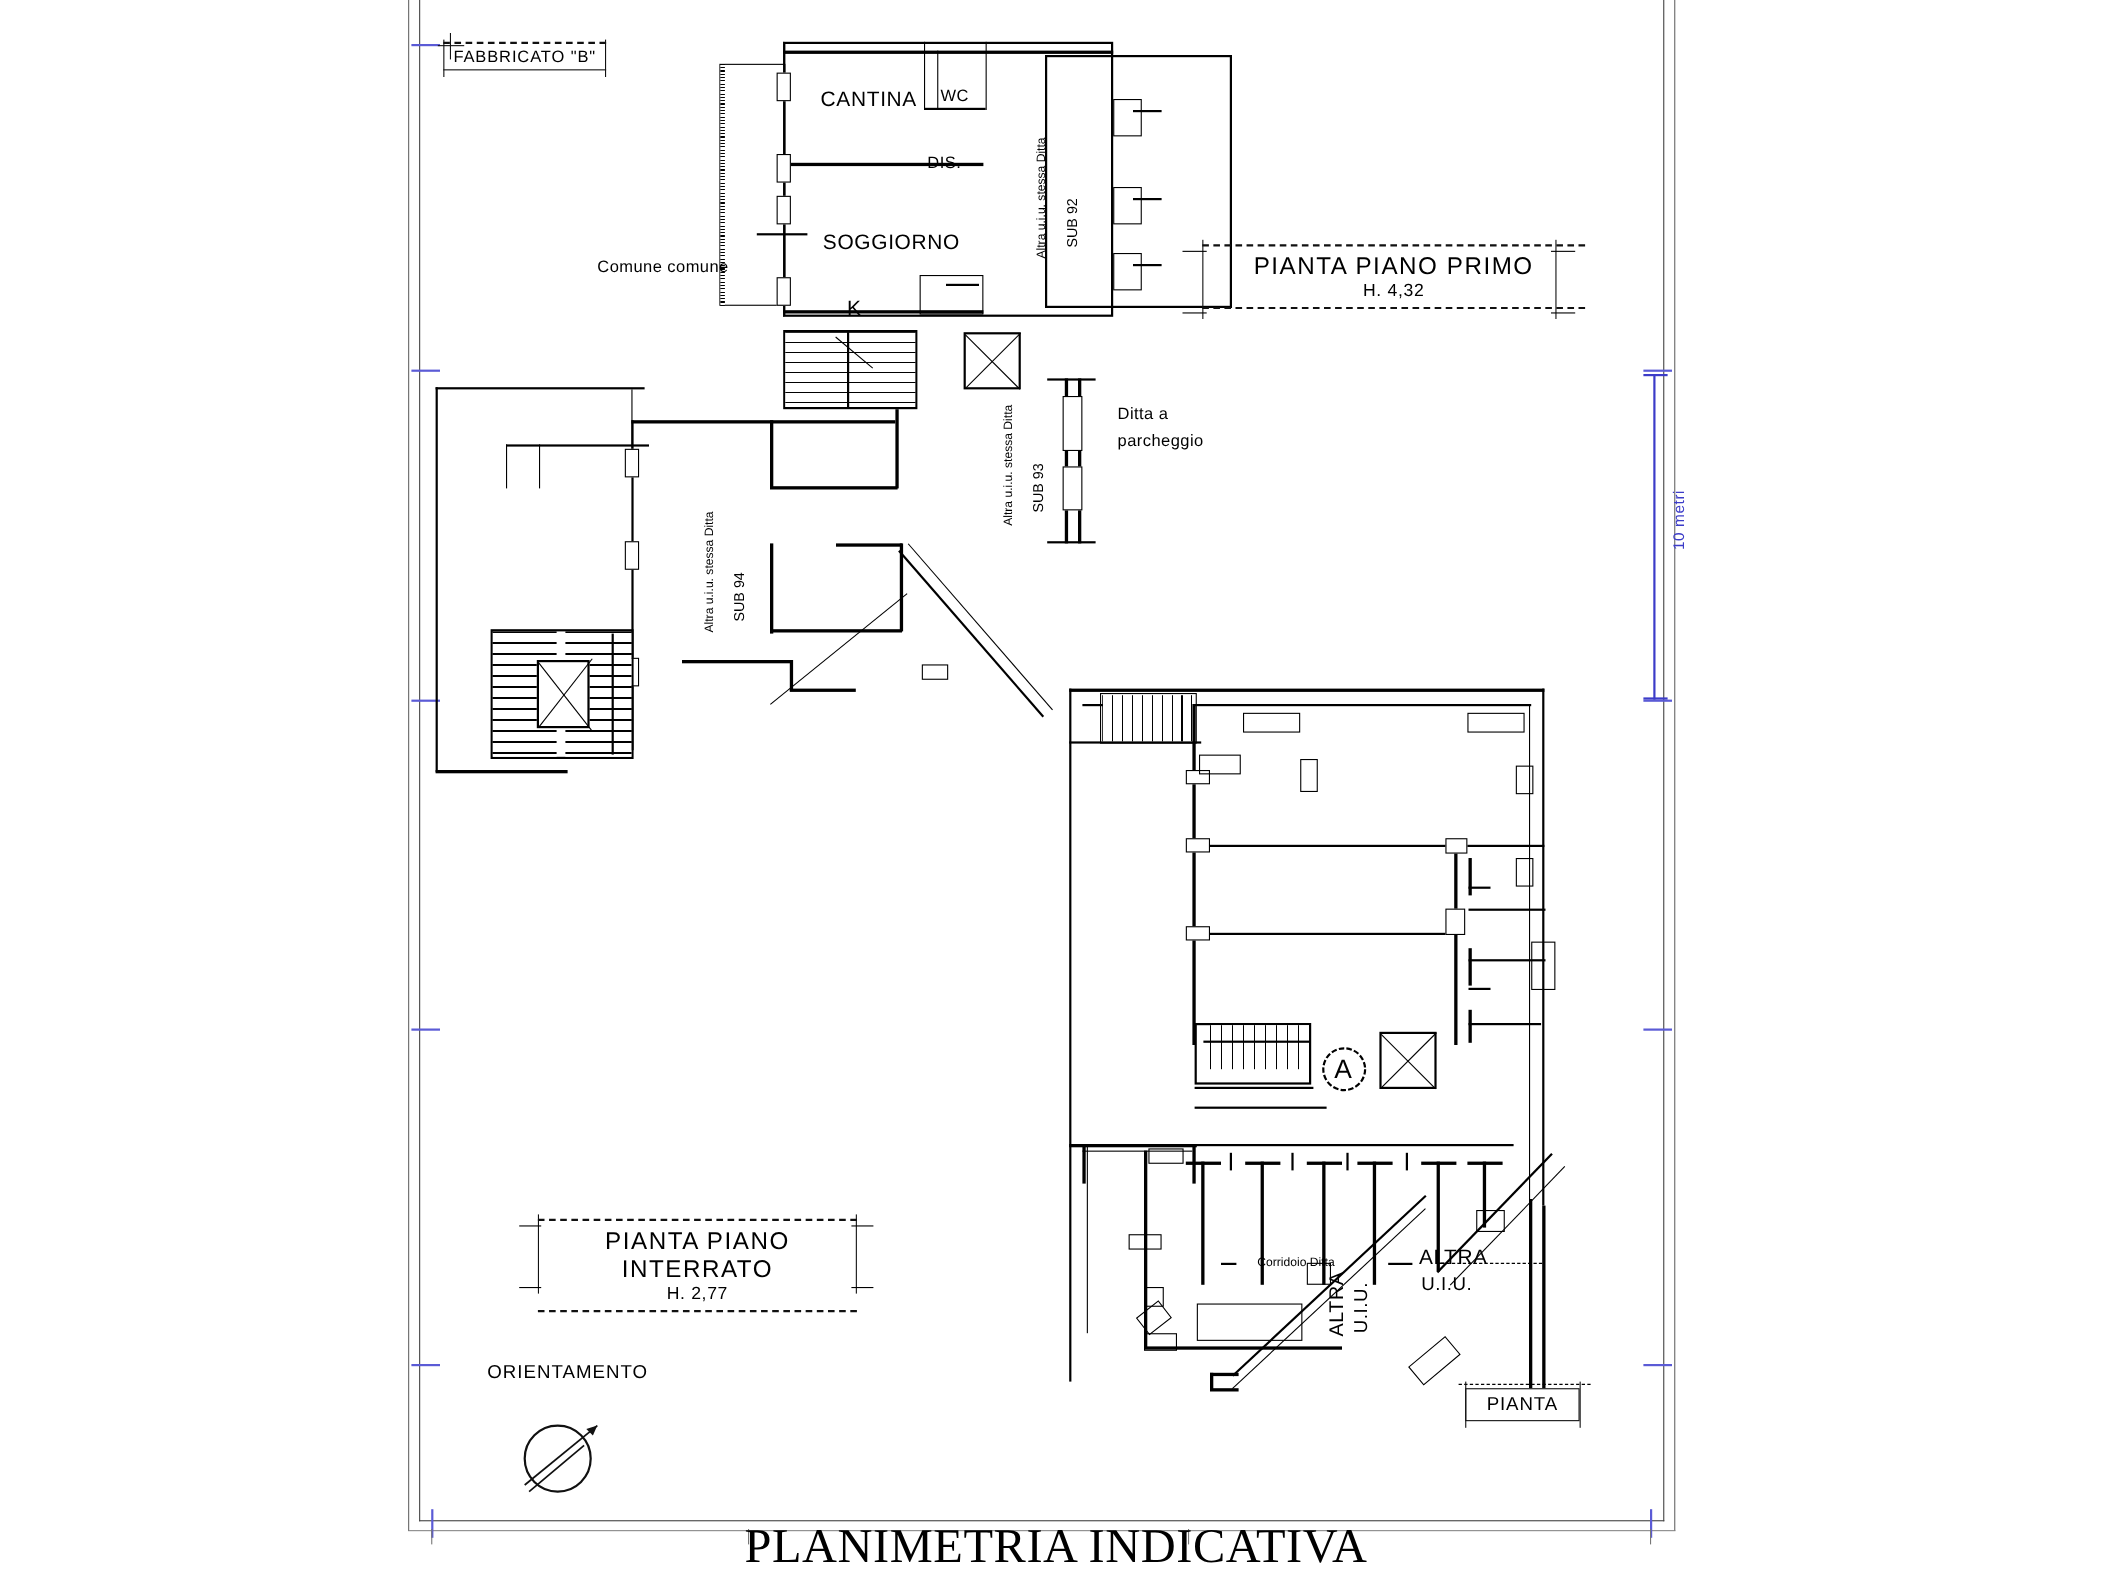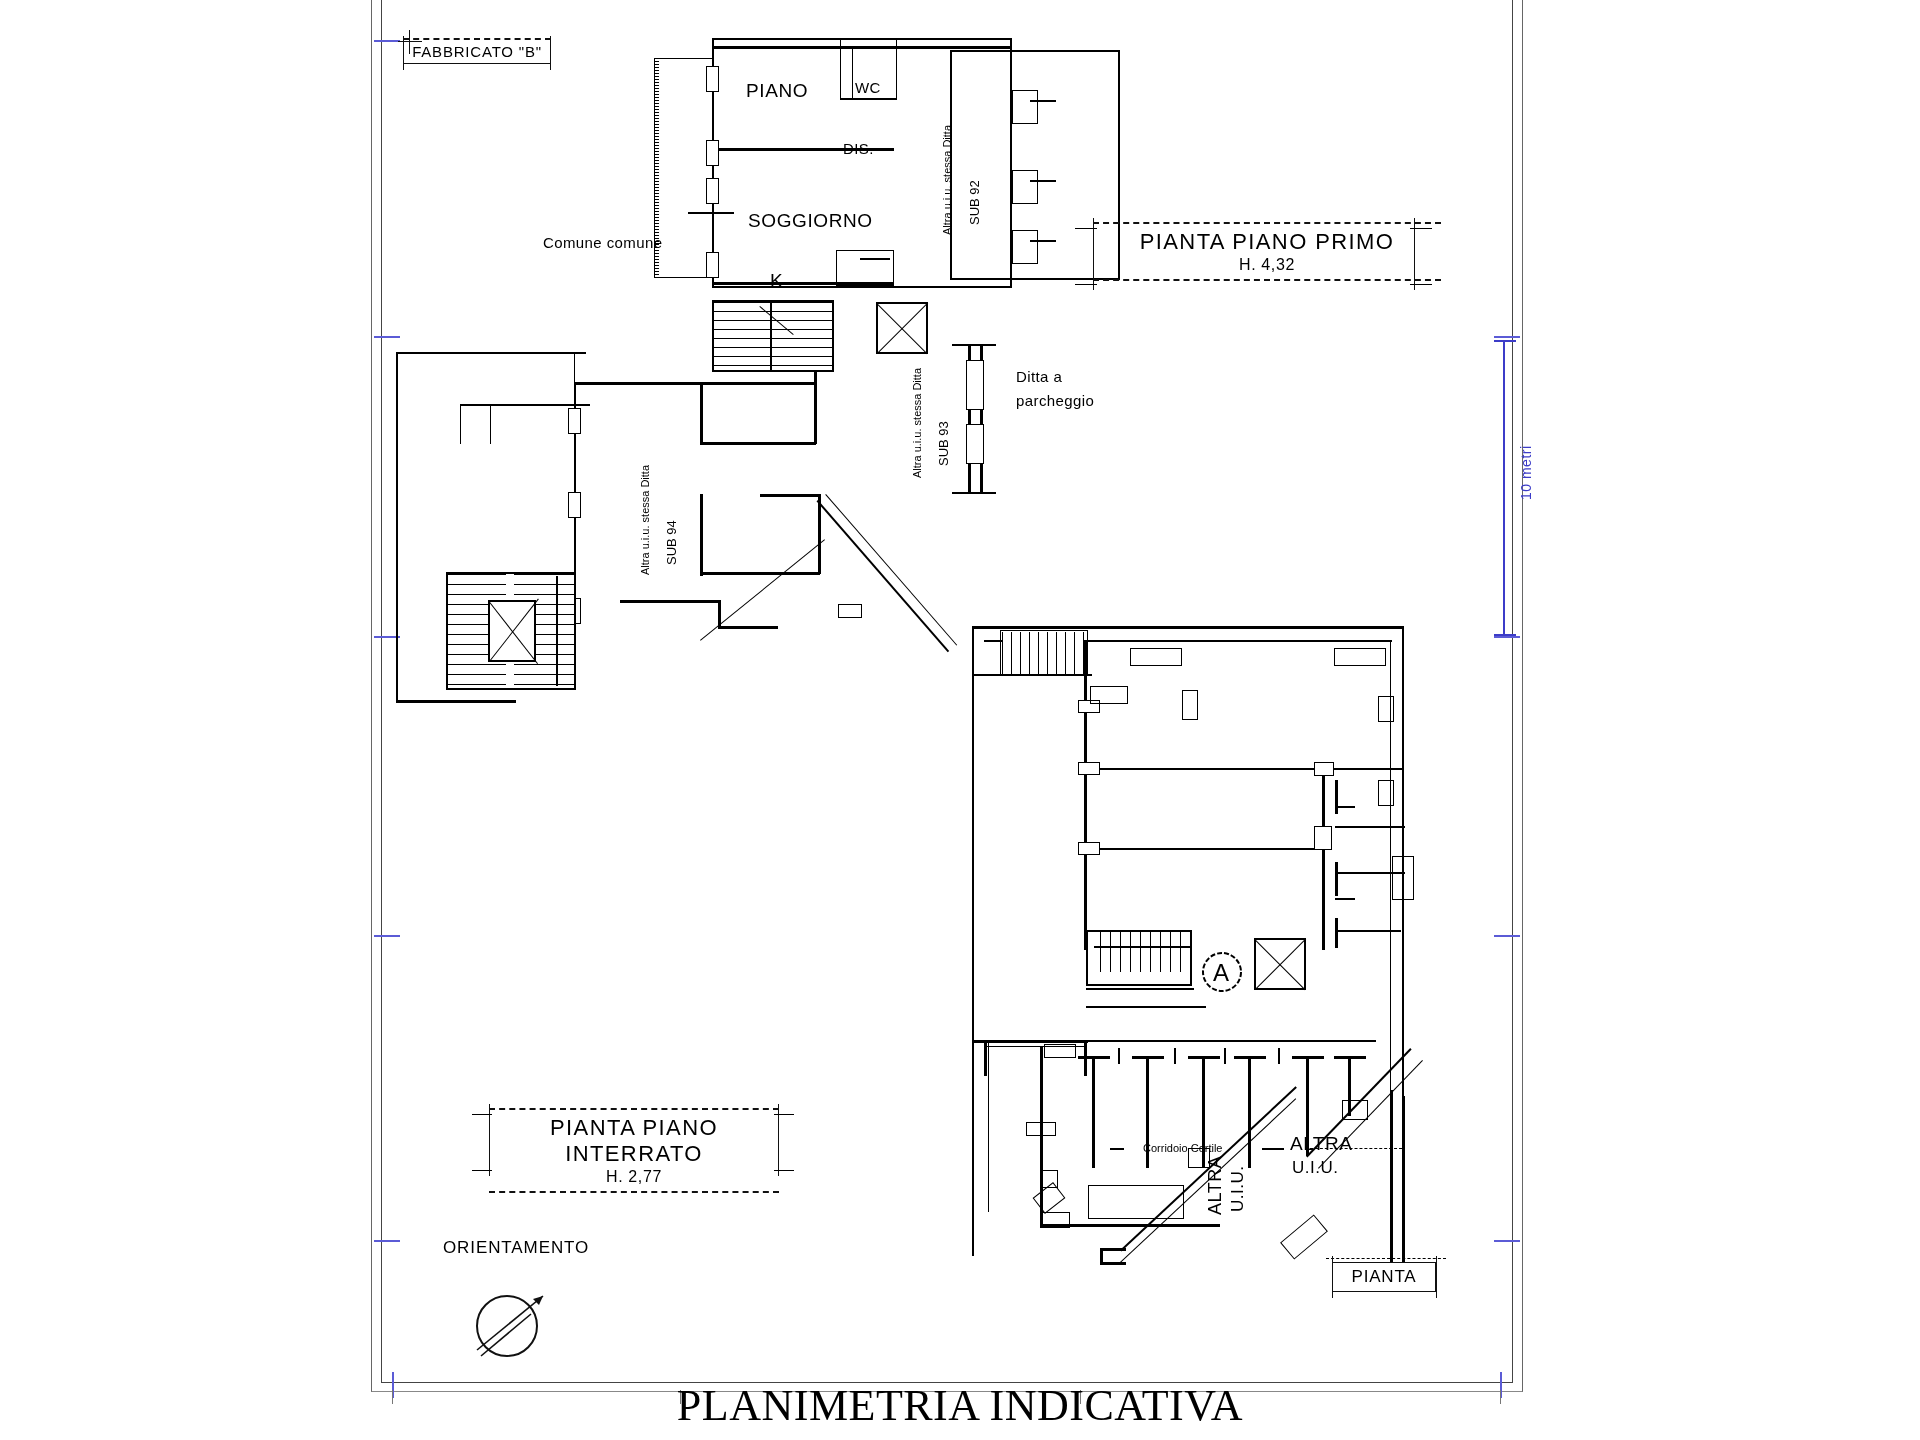--- a/index.html
+++ b/index.html
@@ -118,21 +118,21 @@
     <div class="box-outline" style="left:706px;top:178px;width:13px;height:26px;background:#fff;"></div>
     <div class="box-outline" style="left:706px;top:252px;width:13px;height:26px;background:#fff;"></div>
     <div class="w" style="left:688px;top:212px;width:46px;height:2px;"></div>
 
     <div class="wv" style="left:852px;top:46px;height:54px;"></div>
 
     <div class="w" style="left:712px;top:282px;width:182px;height:3px;"></div>
     <div class="box-outline" style="left:836px;top:250px;width:58px;height:36px;"></div>
     <div class="w" style="left:860px;top:258px;width:30px;height:2px;"></div>
 
-    <div class="lbl room-lbl" style="left:746px;top:80px;">PIANO</div>
+    <div class="lbl room-lbl" style="left:746px;top:80px;">CANTINA</div>
     <div class="lbl room-lbl-sm" style="left:855px;top:79px;">WC</div>
     <div class="lbl room-lbl-sm" style="left:843px;top:140px;">DIS.</div>
     <div class="lbl room-lbl" style="left:748px;top:210px;">SOGGIORNO</div>
     <div class="lbl room-lbl" style="left:770px;top:270px;">K</div>
 
     <div class="lbl room-lbl-sm" style="left:543px;top:234px;">Comune comune</div>
 
     <div class="lbl tiny vert" style="left:941px;top:235px;transform:rotate(-90deg);">Altra u.i.u. stessa Ditta</div>
     <div class="lbl vert" style="left:967px;top:225px;font-size:13px;transform:rotate(-90deg);">SUB 92</div>
 
@@ -317,21 +317,21 @@
     <div class="wl" style="left:1120px;top:1250px;width:240px;transform:rotate(-43deg);transform-origin:0 0;border-top-width:2px;"></div>
     <div class="wl" style="left:1120px;top:1262px;width:240px;transform:rotate(-43deg);transform-origin:0 0;"></div>
     <div class="w" style="left:1100px;top:1248px;width:26px;height:3px;"></div>
     <div class="w" style="left:1100px;top:1248px;width:3px;height:16px;"></div>
     <div class="w" style="left:1100px;top:1262px;width:26px;height:3px;"></div>
 
     <div class="w" style="left:1390px;top:1090px;width:3px;height:200px;"></div>
     <div class="w" style="left:1402px;top:1096px;width:3px;height:194px;"></div>
     <div class="wl" style="left:1310px;top:1148px;width:92px;border-top-style:dashed;"></div>
 
-    <div class="lbl tiny" style="left:1143px;top:1142px;font-size:11px;">Corridoio Cortile</div>
+    <div class="lbl tiny" style="left:1143px;top:1142px;font-size:11px;">Corridoio Ditta</div>
     <div class="w" style="left:1110px;top:1148px;width:14px;height:2px;"></div>
 
     <div class="w" style="left:1262px;top:1148px;width:22px;height:2px;"></div>
     <div class="lbl" style="left:1290px;top:1133px;font-size:19px;letter-spacing:.5px;">ALTRA</div>
     <div class="lbl" style="left:1292px;top:1158px;font-size:17px;letter-spacing:.5px;">U.I.U.</div>
 
     <div class="lbl vert" style="left:1205px;top:1215px;font-size:18px;letter-spacing:.5px;transform:rotate(-90deg);">ALTRA</div>
     <div class="lbl vert" style="left:1228px;top:1212px;font-size:17px;letter-spacing:.5px;transform:rotate(-90deg);">U.I.U.</div>
 
     <div class="boxlabel" style="left:1332px;top:1262px;width:104px;height:30px;">PIANTA</div>

